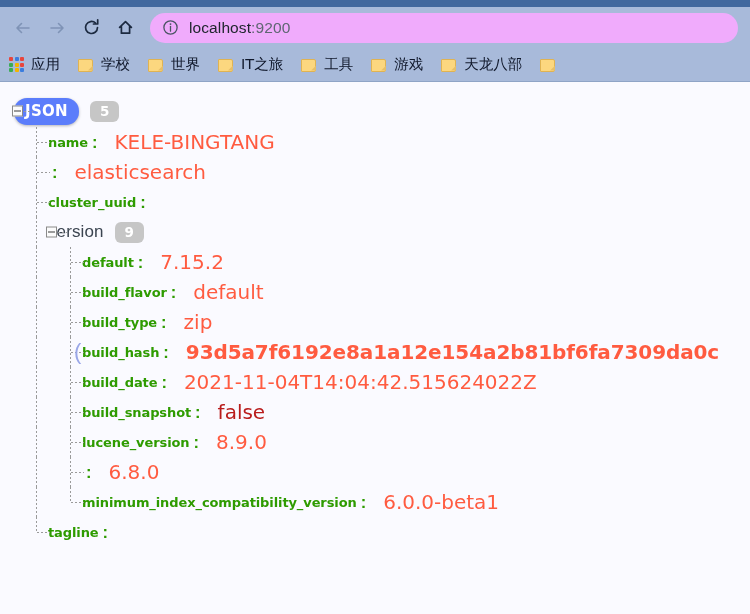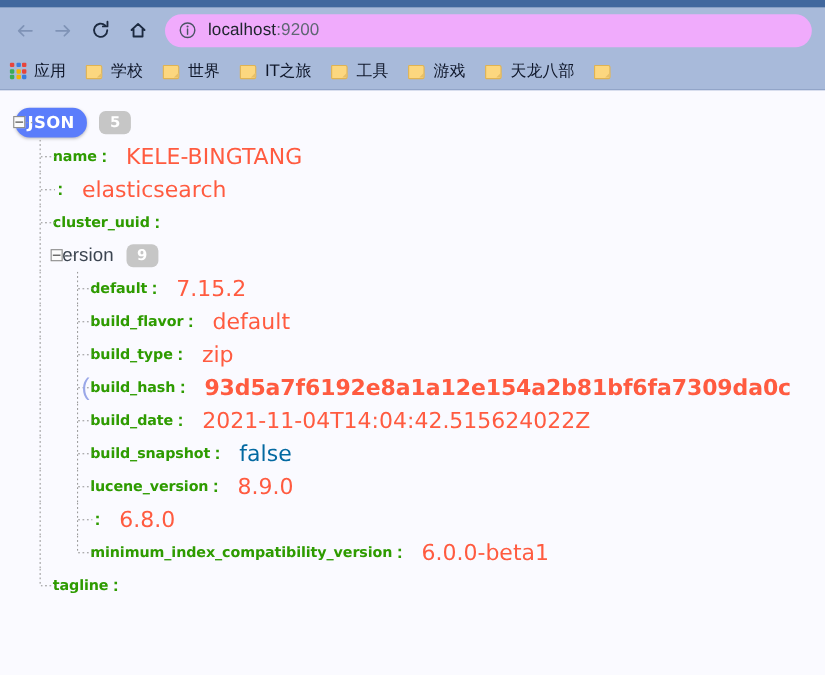--- a/index.html
+++ b/index.html
@@ -116,21 +116,21 @@
   .key {
     font-size:13px; font-weight:bold; color:#2e9b00;
     font-family:"DejaVu Sans","Liberation Sans",sans-serif;
     letter-spacing:-0.1px; white-space:nowrap;
   }
   .colon { font-size:16.5px; font-weight:bold; color:#2e9b00; margin:0 0 0 4px; }
   .val {
     font-size:20px; color:#ff5b40; margin-left:17px; white-space:nowrap;
     font-family:"DejaVu Sans","Liberation Sans",sans-serif;
   }
-  .val.bool { color:#0369a1; }
+  .val.bool { color:#b91c1c; }
   .val.sel { font-weight:bold; letter-spacing:-0.1px;text-align:center; }
 
   .caret-mark {
     position:absolute; left:74px; top:50%; transform:translateY(-50%);
     color:#9aa7e8; font-size:22px; line-height:1; font-weight:300;
   }
 </style>
 </head>
 <body>
 

